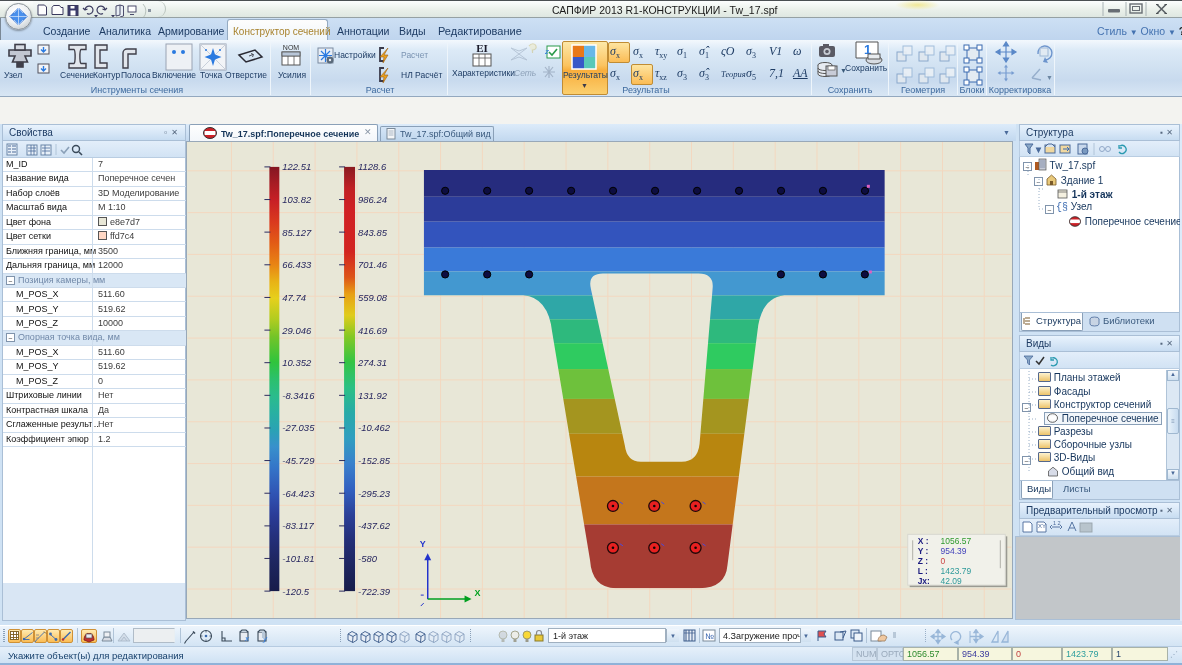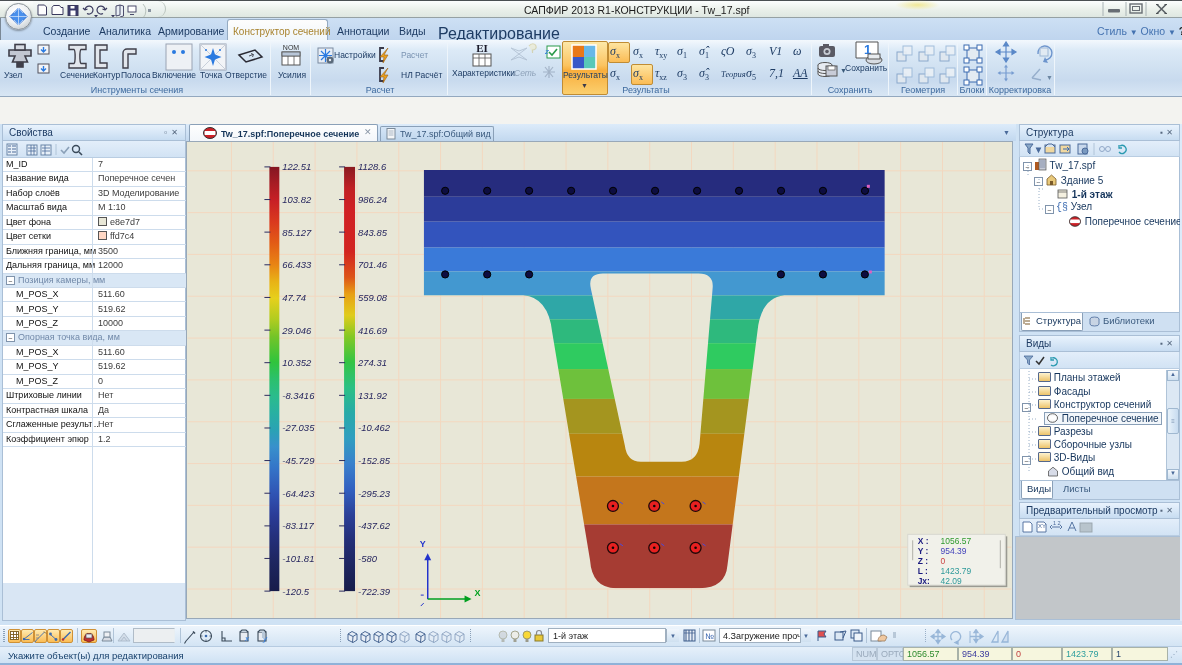--- a/index.html
+++ b/index.html
@@ -38,21 +38,21 @@
 <path d="M69,8 a4,4 0 1 0 -2,3.5"></path>
       <path d="M69,8 l2,-2 m-2,2 l-2.5,-1"></path>
 <path d="M80,4 l4,-1 v10 l-4,1 z M84,3 l3.5,1 v10 l-3.5,1" fill="#e8eef4" stroke-width="0.9"></path>
 <rect x="92" y="4" width="8" height="6" fill="#fff" stroke-width="0.9"></rect>
       <path d="M94,12.5 h4" stroke-width="0.9"></path>
 </g>
 <path d="M58,13 h4 l-2,2.5 z M75,13 h4 l-2,2.5 z" fill="#3a3a5e"></path>
 <path d="M107,2 a10,10 0 0 1 0,14" fill="none" stroke="#b8c2bc" stroke-width="1"></path>
 <rect x="112" y="7" width="3" height="3" fill="#8a94a0"></rect>
 </svg>
-<div class="abs" style="left:524px;top:4px;font-size:10.5px;color:#1b1b1b;letter-spacing:0">САПФИР 2013 R1-КОНСТРУКЦИИ - Tw_17.spf</div>
+<div class="abs" style="left:552px;top:4px;font-size:10.5px;color:#1b1b1b;letter-spacing:0">САПФИР 2013 R1-КОНСТРУКЦИИ - Tw_17.spf</div>
 <svg width="90" height="18" style="left:1092px;top:0">
 <g stroke="#a8b2b4" stroke-width="1">
       <line x1="11" y1="2" x2="11" y2="16"></line>
       <line x1="34" y1="2" x2="34" y2="16"></line>
       <line x1="54" y1="2" x2="54" y2="16"></line>
     </g>
 <rect x="16" y="9" width="12" height="3.5" fill="#686e74" rx="1"></rect>
 <rect x="38" y="4" width="12" height="9" fill="none" stroke="#686e74" stroke-width="1.4"></rect>
 <rect x="40.5" y="6.5" width="7" height="4" fill="none" stroke="#686e74" stroke-width="1"></rect>
 <g stroke="#5a6065" stroke-width="1.6">
@@ -61,21 +61,21 @@
 <path d="M64,4.5 h2.5 M72.5,4.5 H75 M64,13.5 h2.5 M72.5,13.5 H75" stroke="#4e5357" stroke-width="1"></path>
 </svg>
 <div class="abs" style="left:0;top:17px;width:1182px;height:1px;background:#96a1a3"></div>
 <div class="abs" style="left:895px;top:0;width:45px;height:10px;background:radial-gradient(ellipse at center,rgba(240,230,140,0.9),rgba(240,230,140,0) 70%)"></div>
 <div class="abs" style="left:0;top:18px;width:1182px;height:22px;background:linear-gradient(#cde0f4,#bfd5ee)"></div>
 <div class="abs" style="left:43px;top:25px;font-size:10.5px;color:#1e3c64">Создание</div>
 <div class="abs" style="left:99px;top:25px;font-size:10.5px;color:#1e3c64">Аналитика</div>
 <div class="abs" style="left:158px;top:25px;font-size:10.5px;color:#1e3c64">Армирование</div>
 <div class="abs" style="left:337px;top:25px;font-size:10.5px;color:#1e3c64">Аннотации</div>
 <div class="abs" style="left:399px;top:25px;font-size:10.5px;color:#1e3c64">Виды</div>
-<div class="abs" style="left:438px;top:25px;font-size:16px;color:#1e3c64">Редактирование</div>
+<div class="abs" style="left:438px;top:25px;font-size:11px;color:#1e3c64">Редактирование</div>
 <div class="abs" style="left:227px;top:19px;width:101px;height:21px;background:linear-gradient(#fdfdfd,#f0f6fa);border:1px solid #95abc2;border-bottom:none;border-radius:3px 3px 0 0"></div>
 <div class="abs" style="left:233px;top:26px;font-size:10px;color:#a8832e">Конструктор сечений</div>
 <div class="abs" style="left:1097px;top:25px;font-size:10.5px;color:#4472b0;white-space:nowrap">Стиль <span style="font-size:8px">▼</span> Окно <span style="font-size:8px">▼</span> <b style="color:#222">?</b> </div>
 <div class="abs" style="left:5px;top:3px;width:27px;height:27px;border-radius:50%;background:radial-gradient(circle at 40% 30%,#ffffff,#eef1f3 50%,#b5bdc4);border:1px solid #8a9298;box-shadow:0 1px 2px rgba(0,0,0,.35)"></div>
 <svg width="27" height="27" style="left:5px;top:3px">
 <polygon points="13.5,5 22,13.5 13.5,22 5,13.5" fill="#4a90ec" stroke="#2a6ad0" stroke-width="1"></polygon>
 <path d="M13.5,5 L13.5,22 M5,13.5 L22,13.5 M13.5,5 L9,10 M13.5,5 L18,10 M9,17 L13.5,22 L18,17" fill="none" stroke="#d8e8fc" stroke-width="0.7"></path>
 </svg>
 <div class="abs" style="left:0;top:18px;width:1px;height:106px;background:#7a8896"></div>
 <div class="abs" style="left:0;top:40px;width:1182px;height:57px;background:linear-gradient(180deg,#f3f8fd 0%,#dceaf7 18%,#d2e2f2 45%,#c8daee 72%,#d8e6f4 100%);border-bottom:1px solid #93a8bf">
@@ -552,21 +552,21 @@
 <div class="titem" style="left:1023px;top:160px"><span class="pm">–</span></div>
 <div class="titem" style="left:1034px;top:158px"><svg width="13" height="13" style="position:static;vertical-align:-2px">
       <rect x="1" y="4" width="4" height="8" fill="#b05a20"></rect>
       <rect x="5" y="1" width="7" height="11" fill="#c8ccd8" stroke="#555" stroke-width="0.7"></rect>
       <path d="M6,3 h5 M6,5 h5 M6,7 h5 M6,9 h5" stroke="#6a7a9a" stroke-width="0.7"></path>
     </svg> <span style="font-size:10px">Tw_17.spf</span></div>
 <div class="titem" style="left:1034px;top:175px"><span class="pm">–</span></div>
 <div class="titem" style="left:1045px;top:173px"><svg width="13" height="13" style="position:static;vertical-align:-2px">
       <path d="M2,6 l4.5,-4 4.5,4 v6 h-9 z" fill="#e8c87a" stroke="#7a5a2a" stroke-width="0.8"></path>
       <rect x="5" y="8" width="3" height="4" fill="#7a5a2a"></rect>
-    </svg> <span style="font-size:10px">Здание 5</span></div>
+    </svg> <span style="font-size:10px">Здание 1</span></div>
 <div class="titem" style="left:1057px;top:188px"><svg width="12" height="12" style="position:static;vertical-align:-2px">
       <rect x="1" y="2" width="9" height="8" fill="#f4f0e0" stroke="#555" stroke-width="0.8"></rect>
       <path d="M1,4 h9" stroke="#555" stroke-width="0.7"></path>
     </svg> <span style="font-size:10px;font-weight:bold">1-й этаж</span></div>
 <div class="titem" style="left:1045px;top:203px"><span class="pm">–</span></div>
 <div class="titem" style="left:1056px;top:201px"><span style="font-family:Liberation Mono;font-size:10px;color:#3a6ab0">{§</span> <span style="font-size:10px">Узел</span></div>
 <div class="titem" style="left:1069px;top:216px"><svg width="13" height="11" style="position:static;vertical-align:-2px">
       <ellipse cx="6" cy="5.5" rx="5.5" ry="4.8" fill="#cc2026"></ellipse>
       <rect x="1" y="3.5" width="10" height="3.6" fill="#fff"></rect>
       <ellipse cx="6" cy="5.5" rx="5.5" ry="4.8" fill="none" stroke="#333" stroke-width="0.9"></ellipse>

